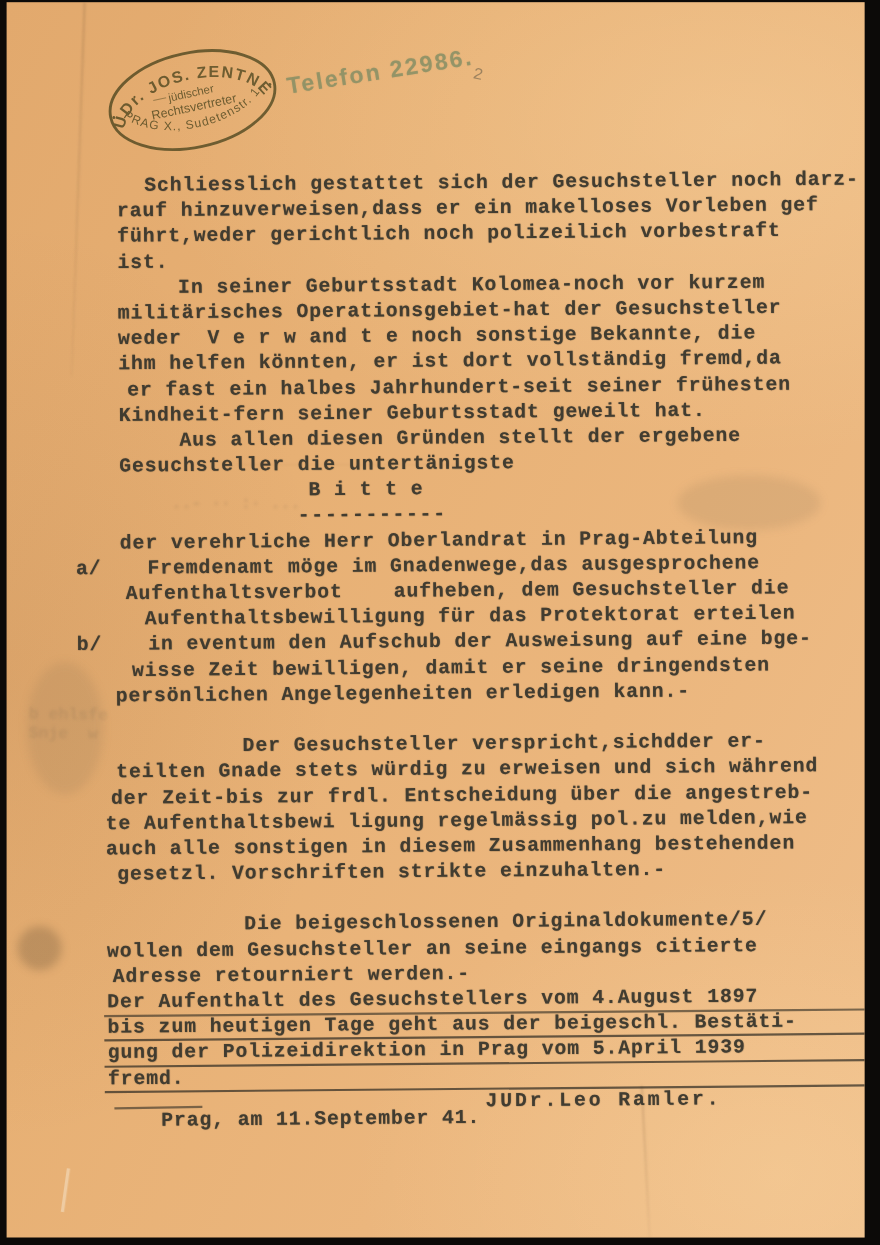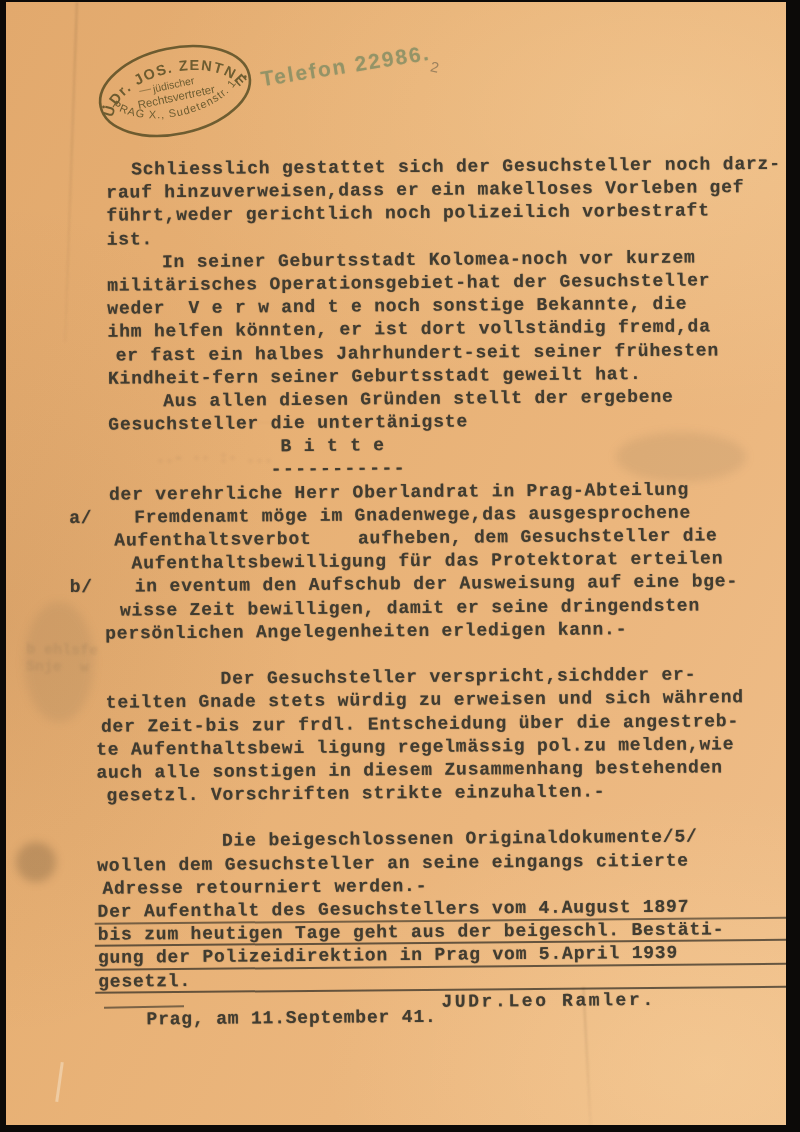--- a/index.html
+++ b/index.html
@@ -136,21 +136,21 @@
         <div class="line" style="padding-left: 85px;"><span>te Aufenthaltsbewi ligung regelmässig pol.zu melden,wie</span></div>
         <div class="line" style="padding-left: 85px;"><span>auch alle sonstigen in diesem Zusammenhang bestehenden</span></div>
         <div class="line" style="padding-left: 95px;"><span>gesetzl. Vorschriften strikte einzuhalten.-</span></div>
         <div class="line blank"></div>
         <div class="line" style="padding-left: 210px;"><span>Die beigeschlossenen Originaldokumente/5/</span></div>
         <div class="line" style="padding-left: 85px;"><span>wollen dem Gesuchsteller an seine eingangs citierte</span></div>
         <div class="line" style="padding-left: 90px;"><span>Adresse retourniert werden.-</span></div>
         <div class="line" style="padding-left: 85px;"><span>Der Aufenthalt des Gesuchstellers vom 4.August 1897</span></div>
         <div class="line ruled ruled-top" style="padding-left: 85px;"><span>bis zum heutigen Tage geht aus der beigeschl. Bestäti-</span></div>
         <div class="line ruled" style="padding-left: 85px;"><span>gung der Polizeidirektion in Prag vom 5.April 1939</span></div>
-        <div class="line ruled" style="padding-left: 85px;"><span>gesetzl.</span></div>
+        <div class="line ruled" style="padding-left: 85px;"><span>fremd.</span></div>
         <div class="line wide" style="padding-left: 428px;"><span>JUDr.Leo Ramler.</span></div>
         <div class="line raise" style="padding-left: 133px;"><span>Prag, am 11.September 41.</span></div>
       </div>
 
     <div id="hervor-dash"></div>
 
   </div>
 </div>
 
 </body></html>

